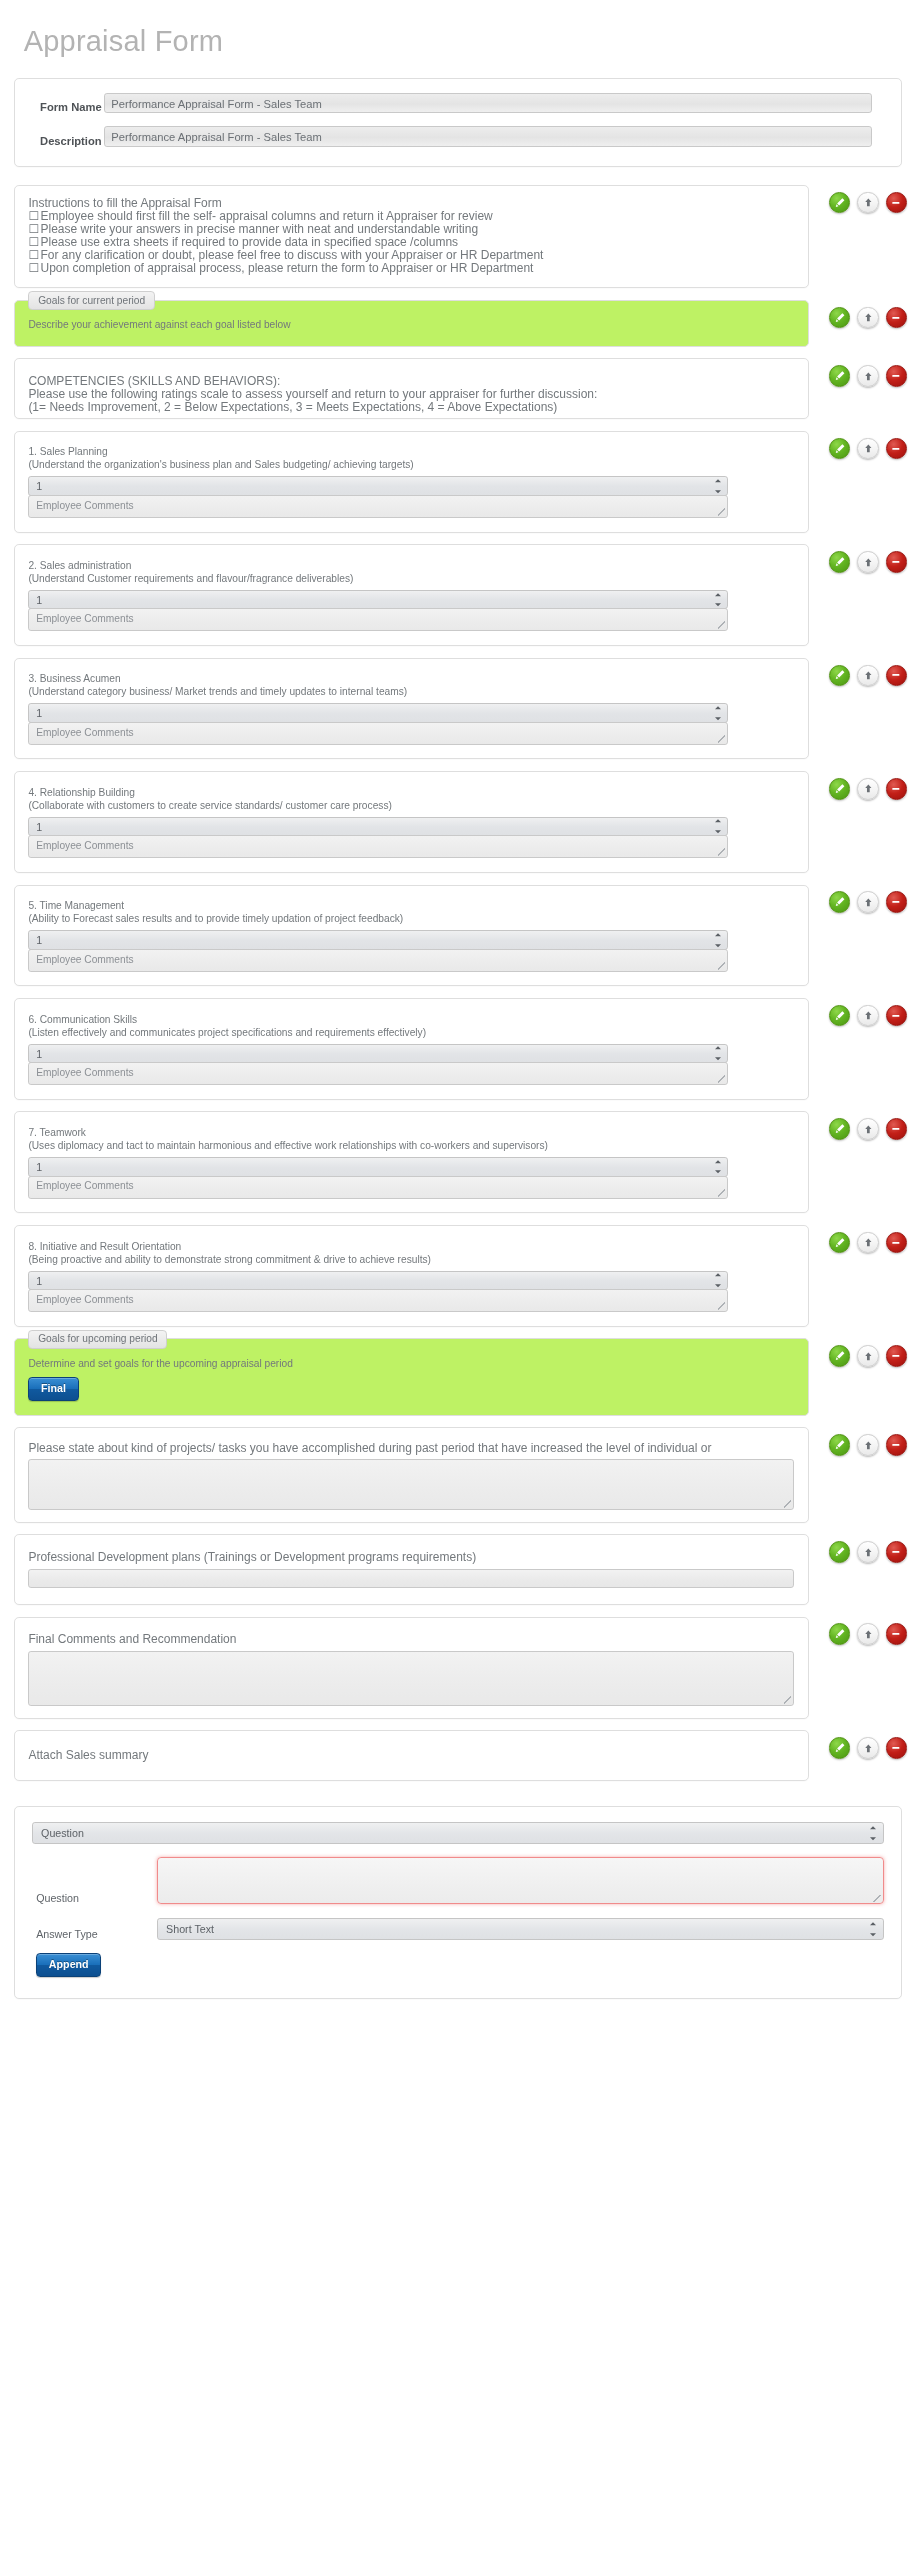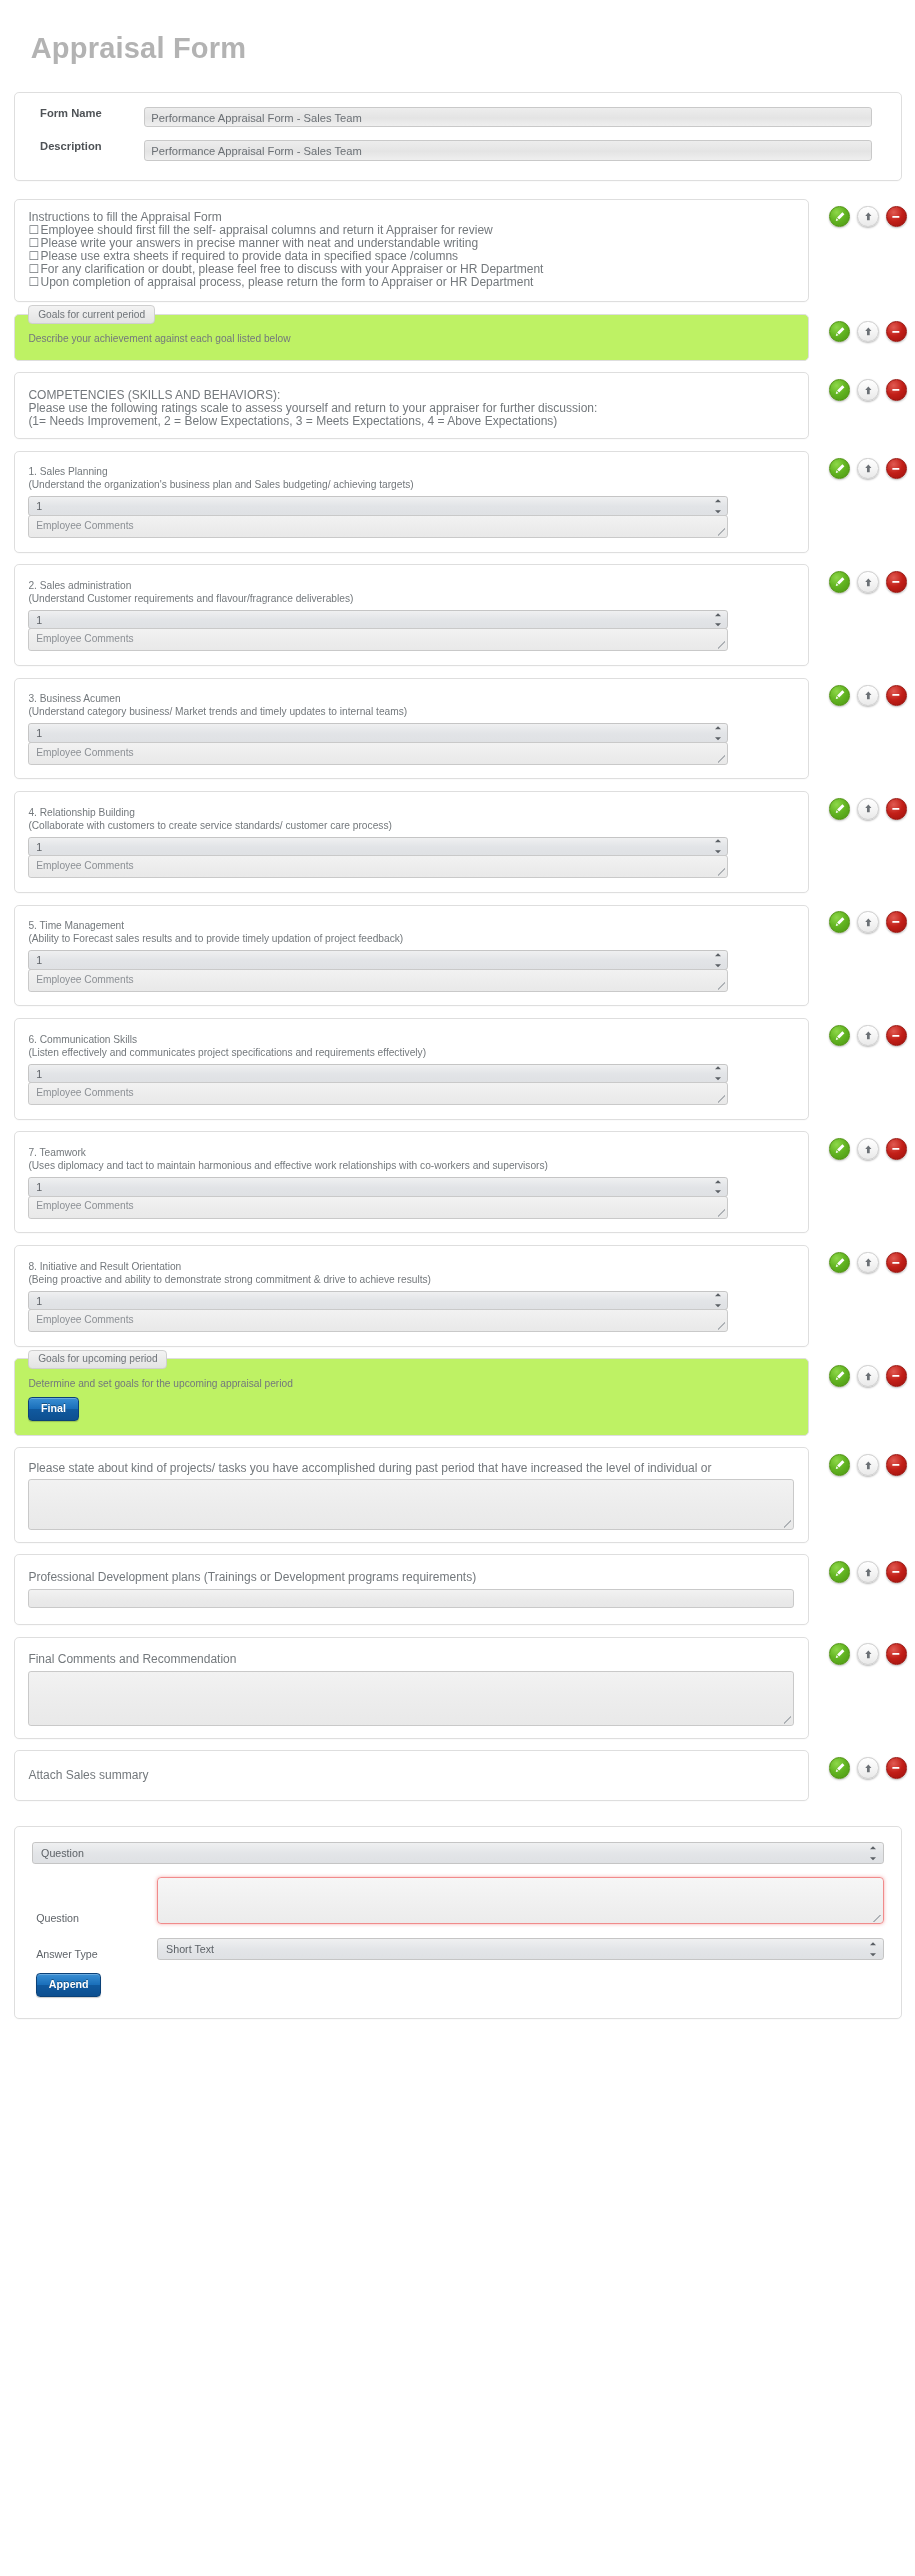--- a/index.html
+++ b/index.html
@@ -10,47 +10,46 @@
     font-family: "Liberation Sans", sans-serif;
     color: #555a5e;
   }
   body { width: 916px; }
 
   .page { width: 916px; padding: 0 0 17.6px 0; }
 
   
   .page-title {
     font-size: 29px;
-    font-weight: 700;
+    font-weight: 400;
     color: #b3b3b3;
     letter-spacing: 0.2px;
     padding: 13.7px 0 9.8px 13.7px;
-    margin: 17px;
+    margin: 10px;
     line-height: 1.2;
   }
 
   
   .panel {
     position: relative;
     background: #fff;
     border: 1px solid #dedede;
     border-radius: 4.9px;
     margin: 0 13.7px 11.7px 13.7px;
     padding: 11.7px 13.7px;
     box-shadow: 0 1px 1px rgba(0,0,0,.02);
   }
   .panel.with-actions { margin-right: 107px; }
 
   
   .header-card { padding: 13.7px 13.7px 15.6px 13.7px; margin-bottom: 17.6px; }
   .field-row {
     display: flex;
-    align-items: flex-start;
+    align-items: flex-end;
     margin-bottom: 12.7px;
-    gap: 40px;
   }
   .field-row:last-child { margin-bottom: 3.9px; }
   .field-label {
     width: 76px;
     flex: 0 0 76px;
     font-size: 11.2px;
     font-weight: bold;
     color: #4e5256;
     padding-left: 11.7px;
   }
@@ -300,21 +299,21 @@
           </svg>
       </div>
       <div class="abtn remove">
         <svg width="11.7" height="11.7" viewBox="0 0 12 12">
             <rect x="2.4" y="5.1" width="7.2" height="1.9" rx=".4" fill="#fff"></rect>
           </svg>
       </div>
     </div>
   </div>
 
-  <div class="panel with-actions" style="padding-top:15.6px;padding-bottom:10px;">
+  <div class="panel with-actions" style="padding-top:15.6px;padding-bottom:4px;">
     <div class="block-text">
       <div class="line">COMPETENCIES (SKILLS AND BEHAVIORS):</div>
       <div class="line">Please use the following ratings scale to assess yourself and return to your appraiser for further discussion:</div>
       <div class="line">(1= Needs Improvement, 2 = Below Expectations, 3 = Meets Expectations, 4 = Above Expectations)</div>
     </div>
     <div class="actions">
       <div class="abtn edit">
         <svg width="11.7" height="11.7" viewBox="0 0 12 12">
             <path d="M8.6 1.3l2.1 2.1-5.4 5.4-2.1-2.1zM2.6 7.4l2 2-2.8.8z" fill="#fff"></path>
           </svg>

